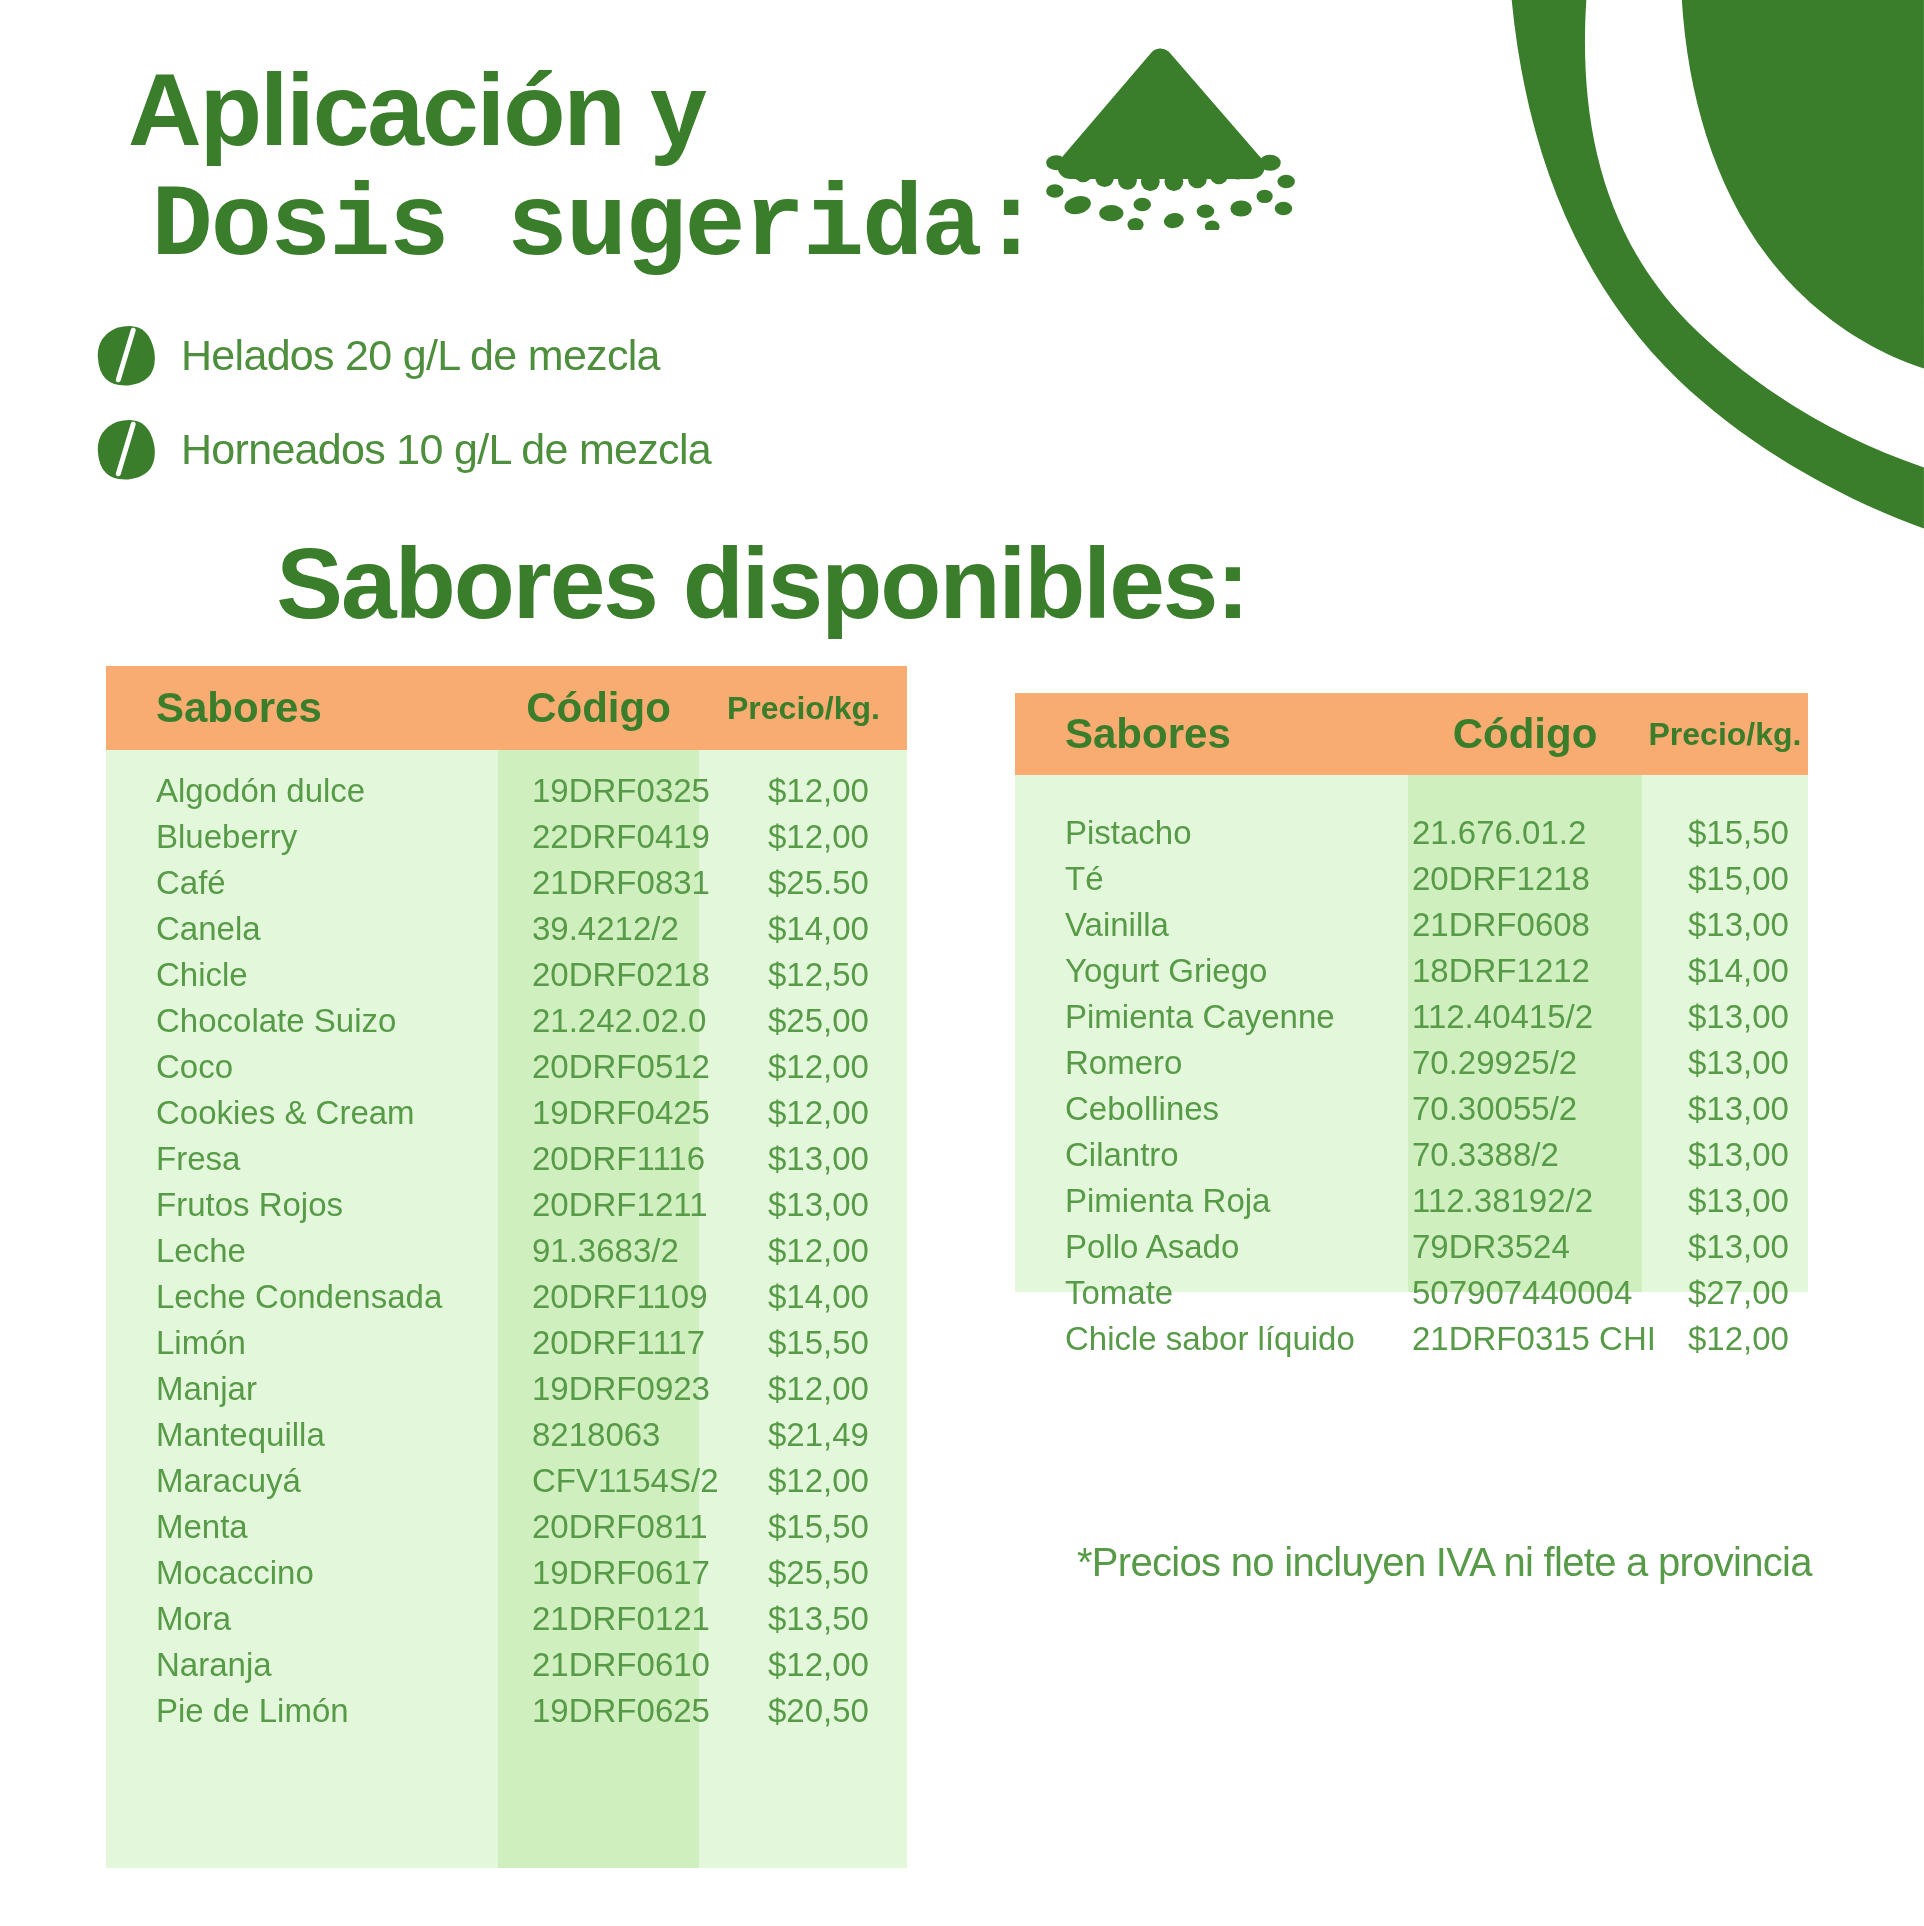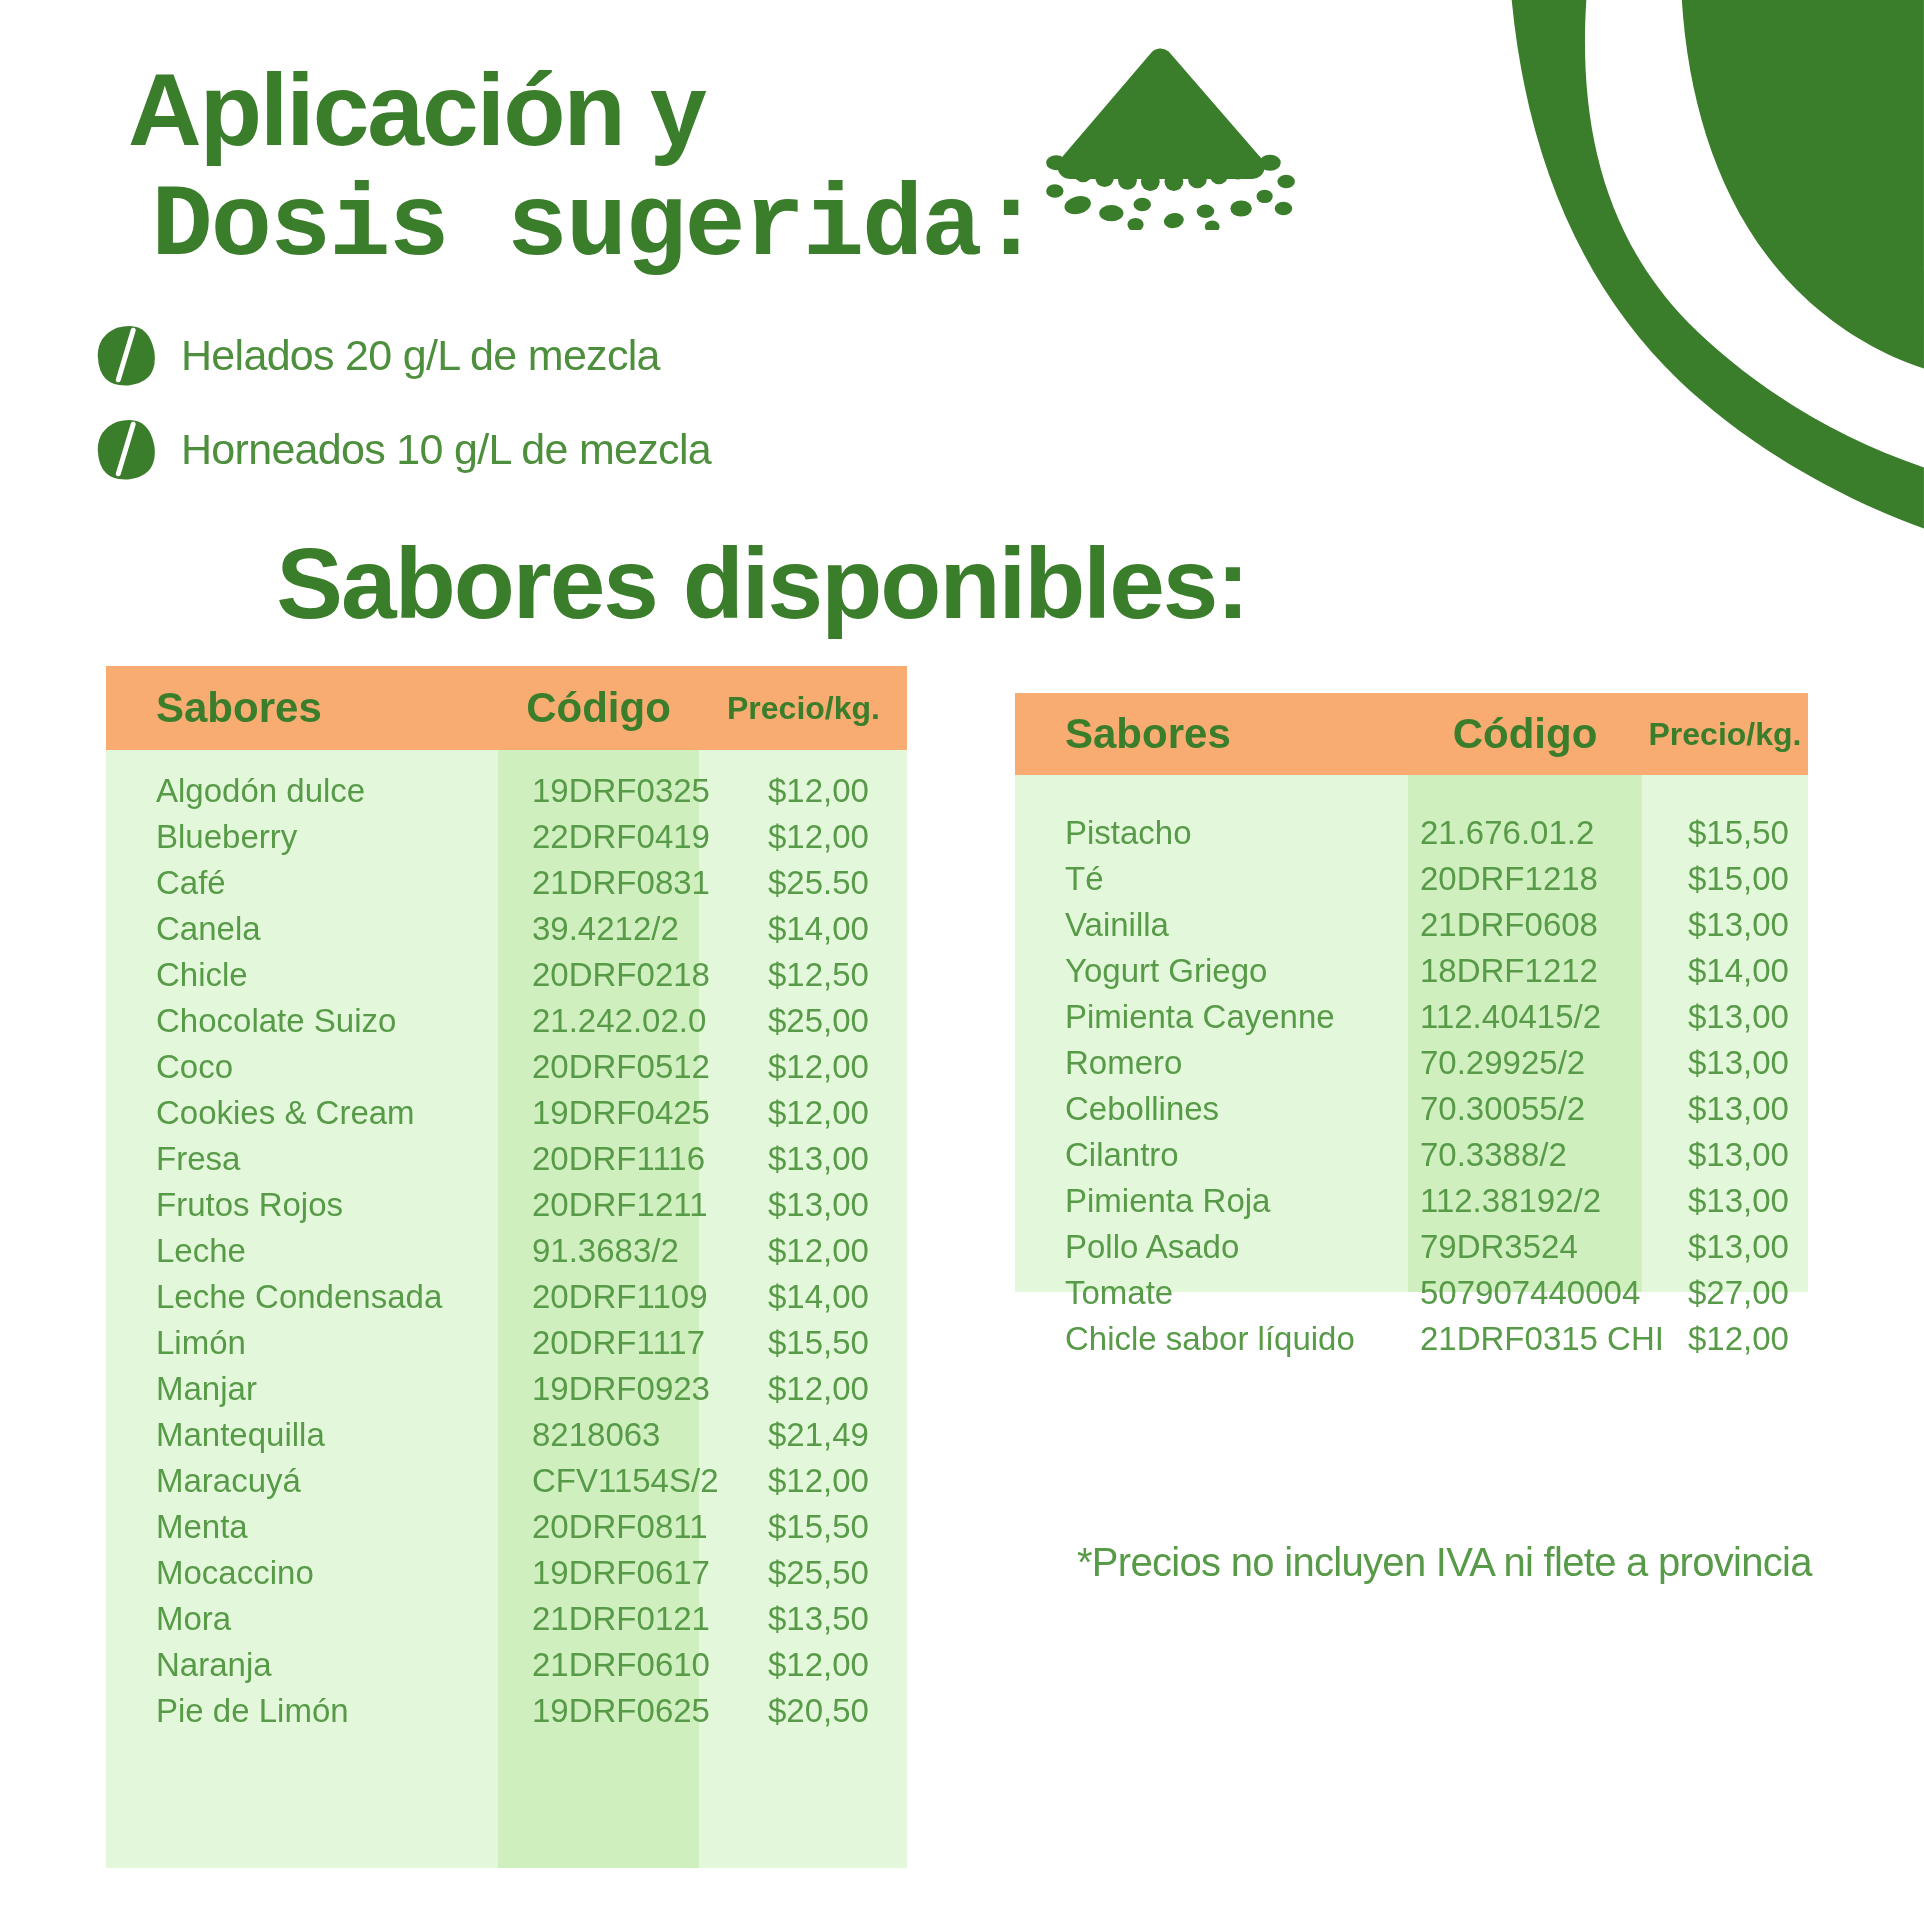--- a/index.html
+++ b/index.html
@@ -54,21 +54,21 @@
   .t-left .band{left:392px;width:201px;}
   .t-left .row{grid-template-columns:392px 201px 209px;}
   .t-left .c-codigo{padding-left:34px;}
   .t-left .c-precio{padding-left:69px;}
 
   .t-right{left:1015px;top:693px;width:793px;}
   .t-right .thead{height:82px;grid-template-columns:393px 234px 166px;}
   .t-right .tbody{height:517px;padding-top:35px;}
   .t-right .band{left:393px;width:234px;}
   .t-right .row{grid-template-columns:393px 234px 166px;}
-  .t-right .c-codigo{padding-left:12px;}
+  .t-right .c-codigo{padding-left:4px;}
   .t-right .c-precio{padding-left:46px;}
 
   .footnote{
     position:absolute;left:1077px;top:1540px;
     font-size:40px;color:var(--text-green);letter-spacing:-0.7px;
   }
 </style>
 </head>
 <body>
 

